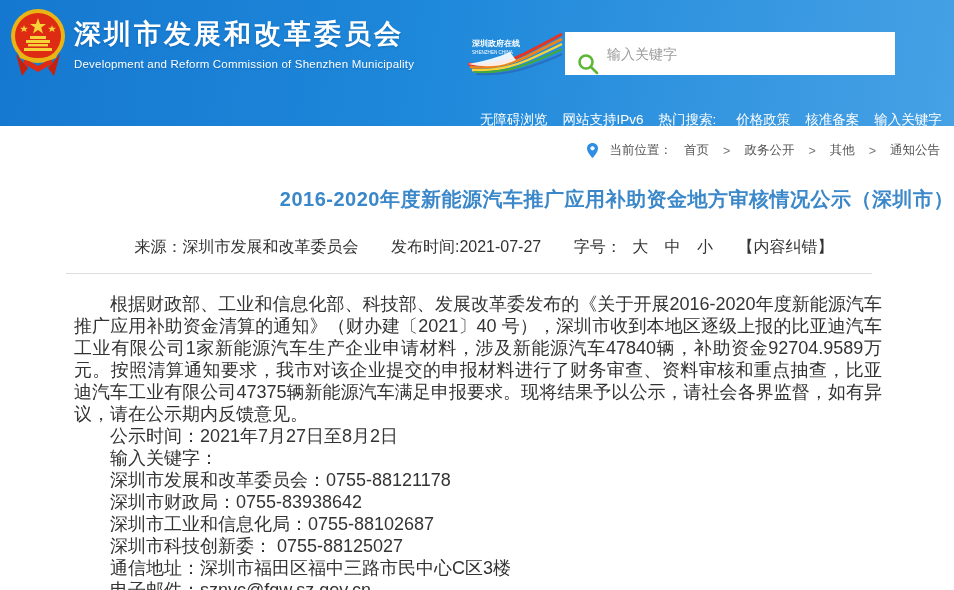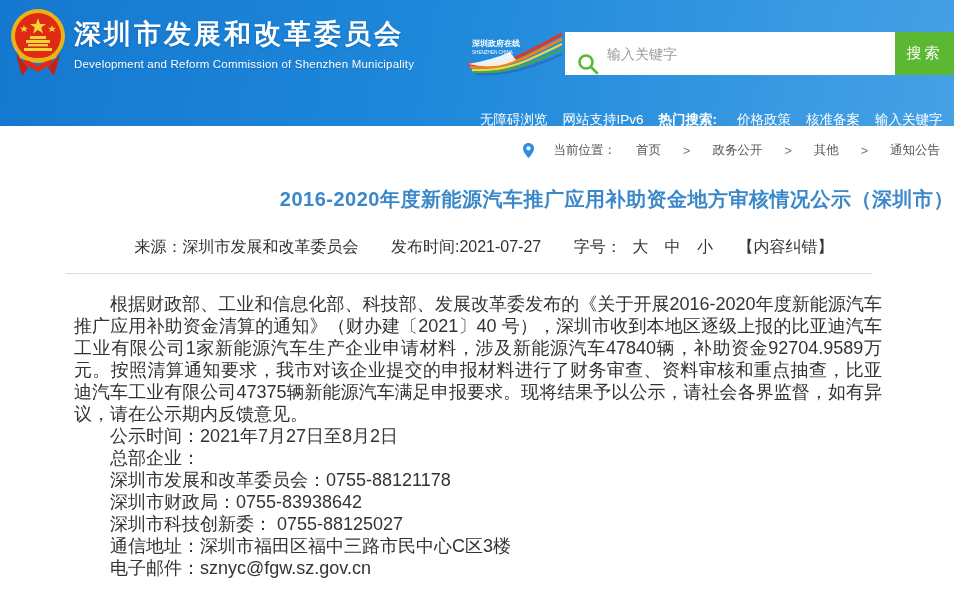--- a/index.html
+++ b/index.html
@@ -32,26 +32,26 @@
   .search-btn {
     position:absolute; left:895px; top:32px; width:59px; height:43px;
     background:#5cb733; color:#fff; border:none; font-size:15px;
     font-family:inherit; letter-spacing:3px; cursor:pointer;
   }
   .hot-nav {
     position:absolute; left:480px; top:87px; width:474px;
     display:flex; align-items:center; color:#fff; font-size:13.5px; white-space:nowrap;
   }
   .hot-nav span { margin-right:15px; cursor:pointer;margin-top:24px; }
-  .hot-nav .nav-static { cursor:default; margin-right:20px;font-weight:bold; }
+  .hot-nav .nav-static { cursor:default; margin-right:20px; }
   .hot-nav span:last-child { margin-right:0; }
   
   .breadcrumb {
     margin:16px 14px 0 0; text-align:right; font-size:12.5px; color:#555;
-    display:flex; justify-content:flex-end; align-items:center; gap:20px;
+    display:flex; justify-content:flex-end; align-items:center; gap:12px;
   }
   .pin-icon { width:11px; height:15px; }
   .crumb { color:#555; cursor:pointer; }
   .crumb-sep { color:#777; margin:0 2px; }
   
   .art-title {
     margin-top:27px; text-align:right; color:#3a87c9;
     font-size:20px; font-weight:bold; letter-spacing:.5px;
   }
   .art-meta {
@@ -106,21 +106,20 @@
     <text x="6" y="24" font-size="4.6" fill="#ffffff">SHENZHEN CHINA</text>
   </svg>
 
   <div class="search-wrap">
     <svg class="search-icon" viewBox="0 0 22 22">
       <circle cx="9" cy="9" r="6.5" stroke="#5cb733" stroke-width="2.6" fill="none"></circle>
       <line x1="14" y1="14" x2="20" y2="20" stroke="#5cb733" stroke-width="2.6" stroke-linecap="round"></line>
     </svg>
     <input class="search-input" type="text" placeholder="输入关键字" style="">
   </div>
-  <button class="search-btn">搜索</button>
 
   <div class="hot-nav">
     <span>无障碍浏览</span>
     <span>网站支持IPv6</span>
     <span class="nav-static">热门搜索:</span>
     <span>价格政策</span>
     <span>核准备案</span>
     <span>输入关键字</span>
     <span>扶持计划</span>
   </div>
@@ -153,23 +152,24 @@
     <span class="fs-opt">小</span>
   </span>
   <span class="correction">【内容纠错】</span>
 </div>
 
 <hr class="divider">
 
 <div class="art-body">
   <p class="para">根据财政部、工业和信息化部、科技部、发展改革委发布的《关于开展2016-2020年度新能源汽车推广应用补助资金清算的通知》（财办建〔2021〕40 号），深圳市收到本地区逐级上报的比亚迪汽车工业有限公司1家新能源汽车生产企业申请材料，涉及新能源汽车47840辆，补助资金92704.9589万元。按照清算通知要求，我市对该企业提交的申报材料进行了财务审查、资料审核和重点抽查，比亚迪汽车工业有限公司47375辆新能源汽车满足申报要求。现将结果予以公示，请社会各界监督，如有异议，请在公示期内反馈意见。</p>
   <div class="detail-line">公示时间：2021年7月27日至8月2日</div>
-  <div class="detail-line">总部企业：</div>
+  <div class="detail-line">输入关键字：</div>
   <div class="detail-line">深圳市发展和改革委员会：0755-88121178</div>
   <div class="detail-line">深圳市财政局：0755-83938642</div>
+  <div class="detail-line">深圳市工业和信息化局：0755-88102687</div>
   <div class="detail-line">深圳市科技创新委： 0755-88125027</div>
   <div class="detail-line">通信地址：深圳市福田区福中三路市民中心C区3楼</div>
   <div class="detail-line">电子邮件：sznyc@fgw.sz.gov.cn</div>
 </div>
 
 <div class="signature">
   <div>深圳市发展和改革委员会</div>
 
 </div>
 

